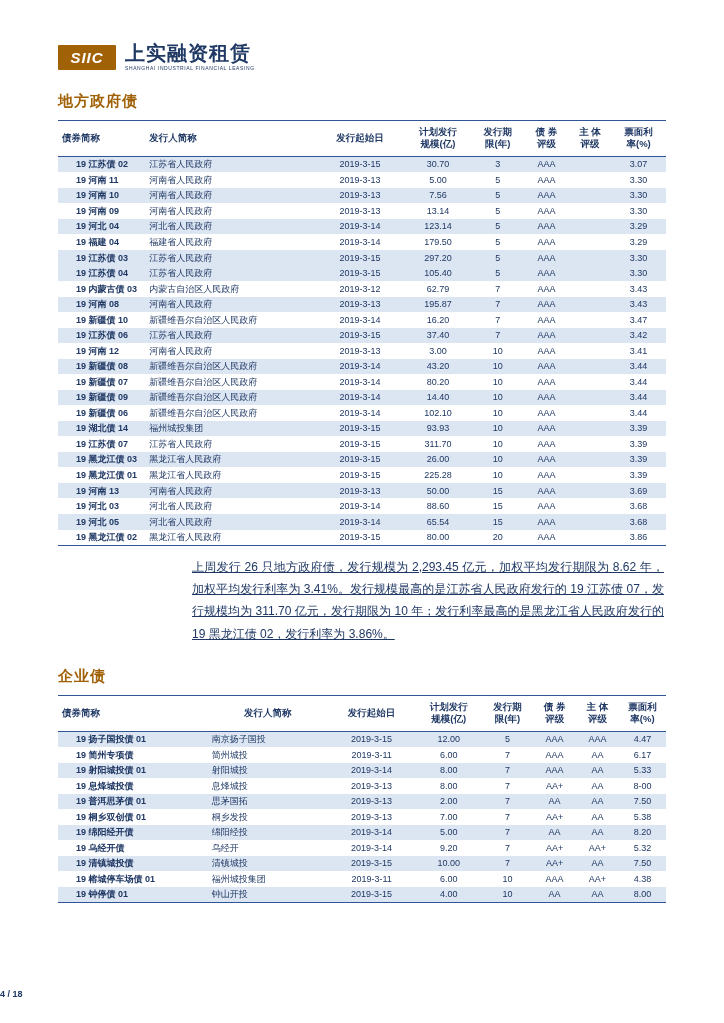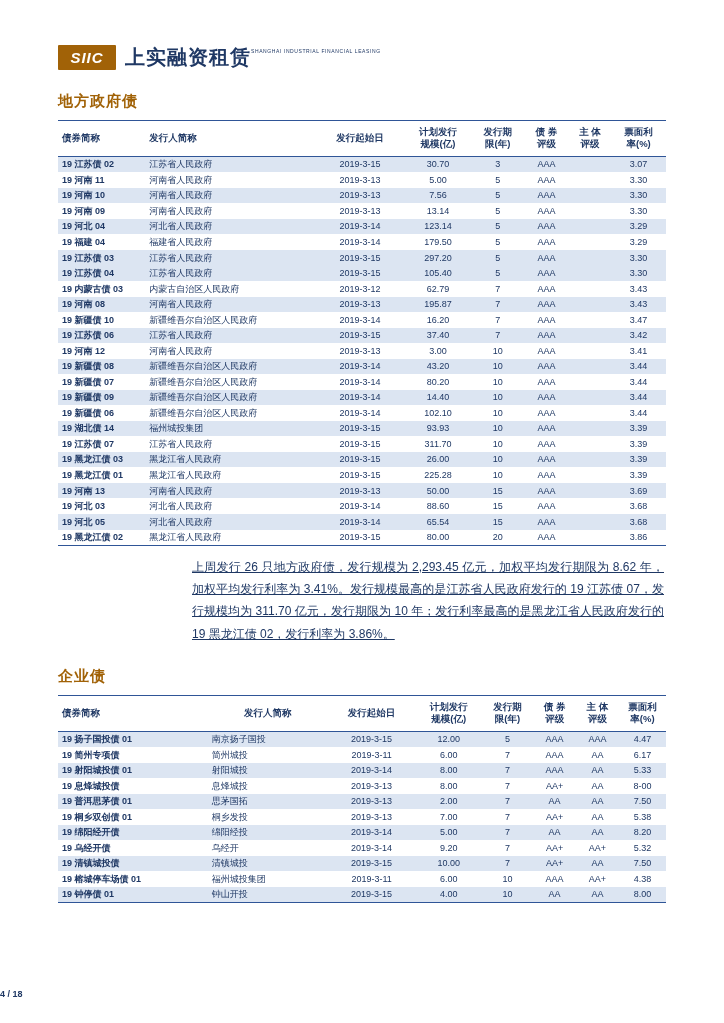--- a/index.html
+++ b/index.html
@@ -39,21 +39,21 @@
     font-style: italic;
     font-size: 15px;
     letter-spacing: 1px;
     display: flex;
     align-items: center;
     justify-content: center;
     border-radius: 1px;
   }
   .brand-text {
     display: flex;
-    flex-direction: row;
+    flex-direction: column;
     justify-content: center;
     line-height: 1.05;
   }
   .brand-cn {
     font-size: 20px;
     font-weight: bold;
     color: #1f3864;
     letter-spacing: 1px;
   }
   .brand-en {
@@ -99,21 +99,21 @@
   table.bondtable tbody td {
     padding: 2.6px 2px;
     line-height: 1.15;
     text-align: center;
     font-size: 9px;
     white-space: nowrap;
     overflow: hidden;
   }
   table.bondtable tbody td.name {
     text-align: left;
-    padding-left: 4px;
+    padding-left: 18px;
     font-weight: bold;
   }
   table.bondtable tbody td.issuer {
     text-align: left;
     padding-left: 4px;
   }
   table.bondtable tbody tr.alt td {
     background: #dce5f2;
   }
   table.bondtable tbody tr.last td {

